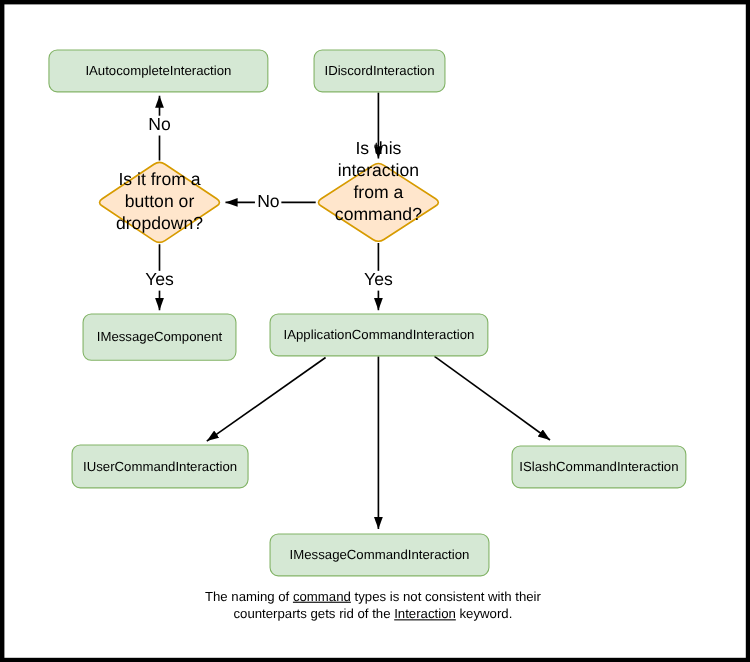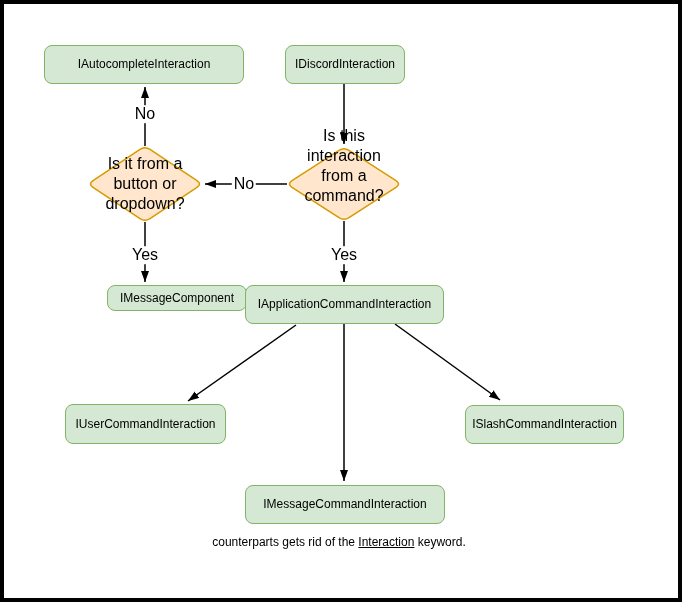--- a/index.html
+++ b/index.html
@@ -83,21 +83,21 @@
     <line x1="340" y1="217" x2="340" y2="278" stroke="#000" stroke-width="1.5" marker-end="url(#arrow)"></line>
     <line x1="292" y1="321" x2="184" y2="397" stroke="#000" stroke-width="1.5" marker-end="url(#arrow)"></line>
     <line x1="340" y1="320" x2="340" y2="477" stroke="#000" stroke-width="1.5" marker-end="url(#arrow)"></line>
     <line x1="391" y1="320" x2="496" y2="396" stroke="#000" stroke-width="1.5" marker-end="url(#arrow)"></line>
   </svg>
 
   <div class="node" style="left:40px; top:41px; width:200px; height:39px;">IAutocompleteInteraction</div>
 
   <div class="node" style="left:281px; top:41px; width:120px; height:39px;">IDiscordInteraction</div>
 
-  <div class="node" style="left:71px; top:281px; width:140px; height:26px;margin-left:32px;">IMessageComponent</div>
+  <div class="node" style="left:71px; top:281px; width:140px; height:43px;">IMessageComponent</div>
 
   <div class="node" style="left:241px; top:281px; width:199px; height:39px;">IApplicationCommandInteraction</div>
 
   <div class="node" style="left:61px; top:400px; width:161px; height:40px;">IUserCommandInteraction</div>
 
   <div class="node" style="left:461px; top:401px; width:159px; height:39px;">ISlashCommandInteraction</div>
 
   <div class="node" style="left:241px; top:481px; width:200px; height:39px;">IMessageCommandInteraction</div>
 
   <div class="decision-label" style="left:141px; top:180px;">Is it from a
@@ -110,16 +110,17 @@
 
   <div class="edge-label" style="left:141px; top:110px;">No</div>
 
   <div class="edge-label" style="left:240px; top:180px;">No</div>
 
   <div class="edge-label" style="left:141px; top:251px;">Yes</div>
 
   <div class="edge-label" style="left:340px; top:251px;">Yes</div>
 
   <div class="note">
+    <div><span>The naming of </span><span class="u">command</span><span> types is not consistent with their</span></div>
     <div><span>counterparts gets rid of the </span><span class="u">Interaction</span><span> keyword.</span></div>
   </div>
 
 </div>
 
 </body></html>

